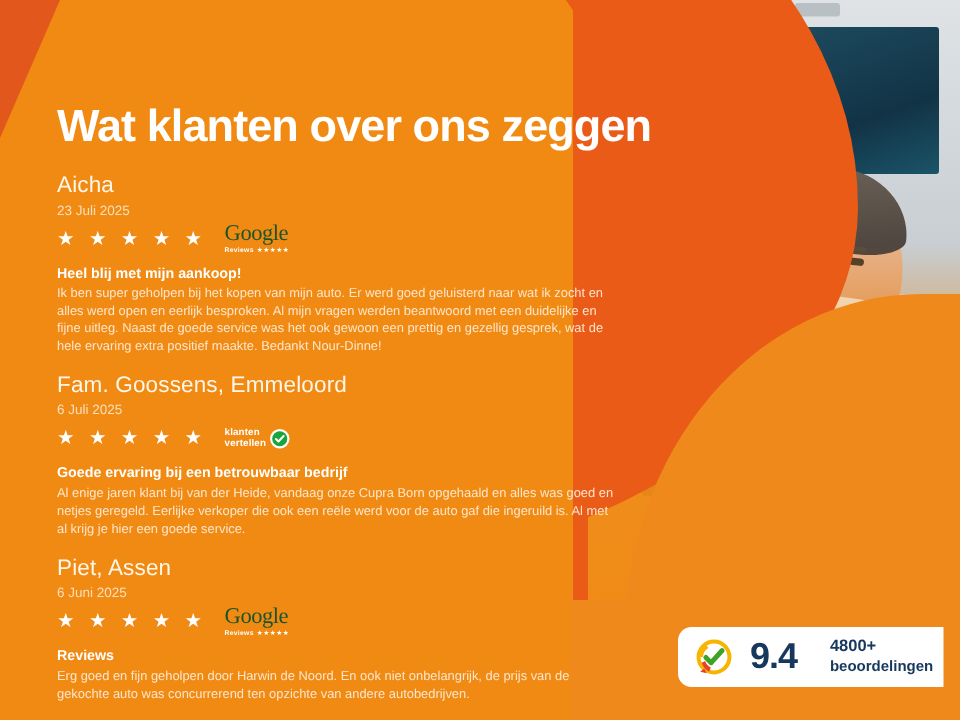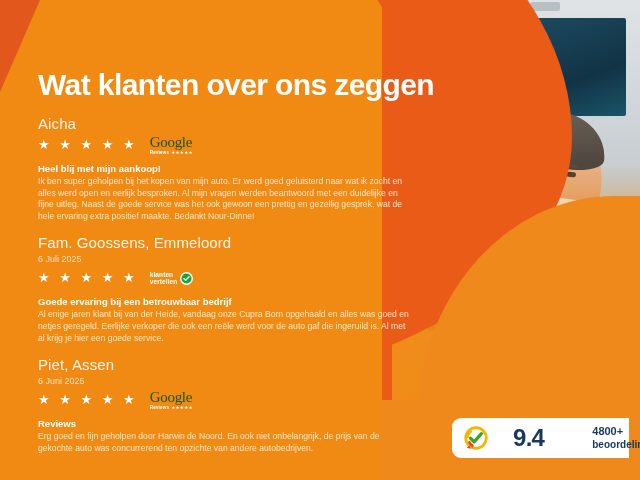--- a/index.html
+++ b/index.html
@@ -405,21 +405,21 @@
     opacity: .96;
   }
 
   
   .score-badge {
     position: absolute;
     left: 452px;
     top: 418px;
     display: flex;
     align-items: center;
-    gap: 24px;
+    gap: 11px;
     background: #ffffff;
     border-radius: 9px 0 0 9px;
     padding: 7px 10px 7px 11px;
     width: 177px;
     box-sizing: border-box;
   }
   .kv-seal { width: 26px; height: 26px; flex: 0 0 26px; }
   .score-value {
     color: #16385c;
     font-size: 24px;
@@ -509,20 +509,21 @@
   <div class="bg-corner-wedge"></div>
 
   <div class="content">
 
     <div class="page-title">Wat klanten over ons zeggen</div>
 
     <div class="reviews">
 
       <div class="review">
         <div class="review-name">Aicha</div>
+        <div class="review-date">23 Juli 2025</div>
         <div class="rating-row">
           <div class="stars">★ ★ ★ ★ ★</div>
           <div class="google-logo">
             <div class="google-word">Google</div>
             <div class="google-sub">
               <span class="google-sub-text">Reviews</span>
               <span class="google-sub-stars">★★★★★</span>
             </div>
           </div>
         </div>

